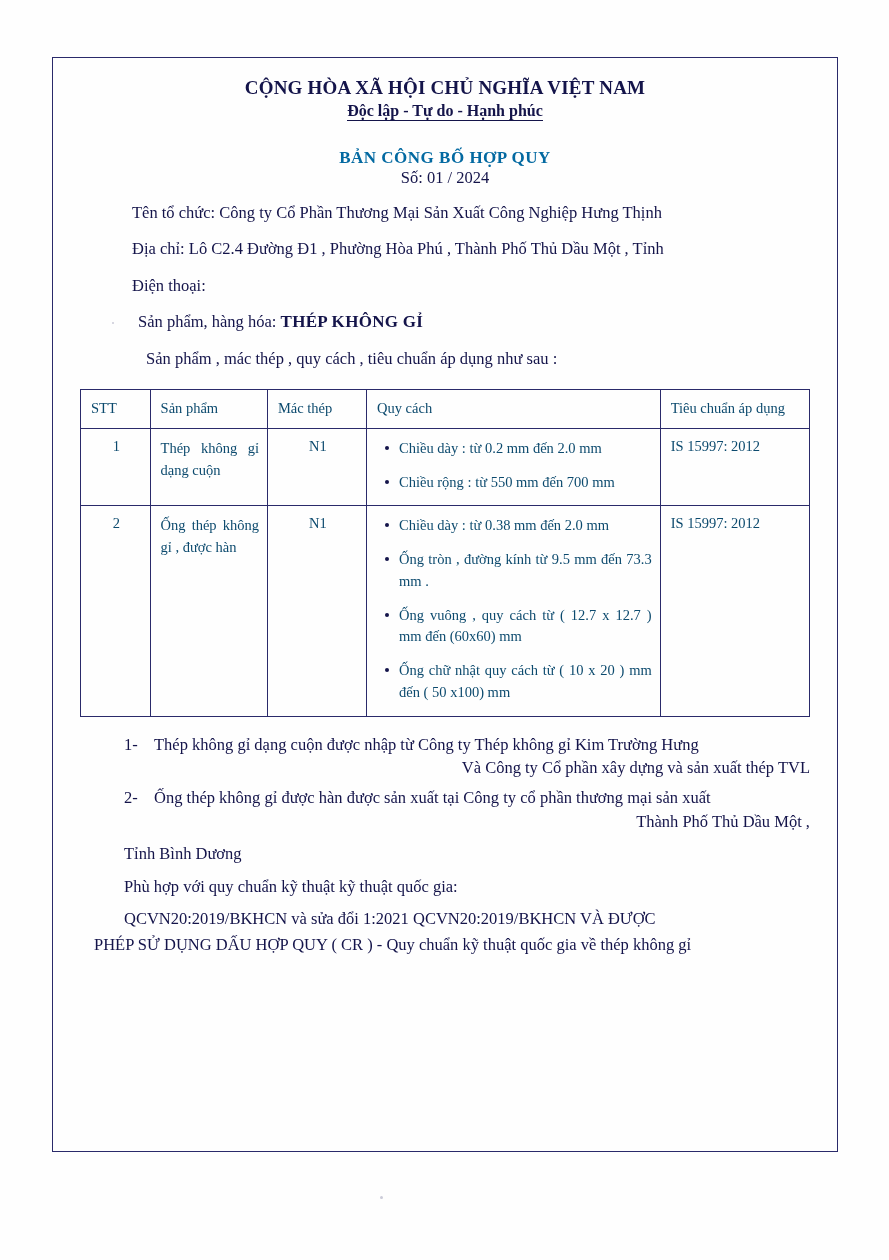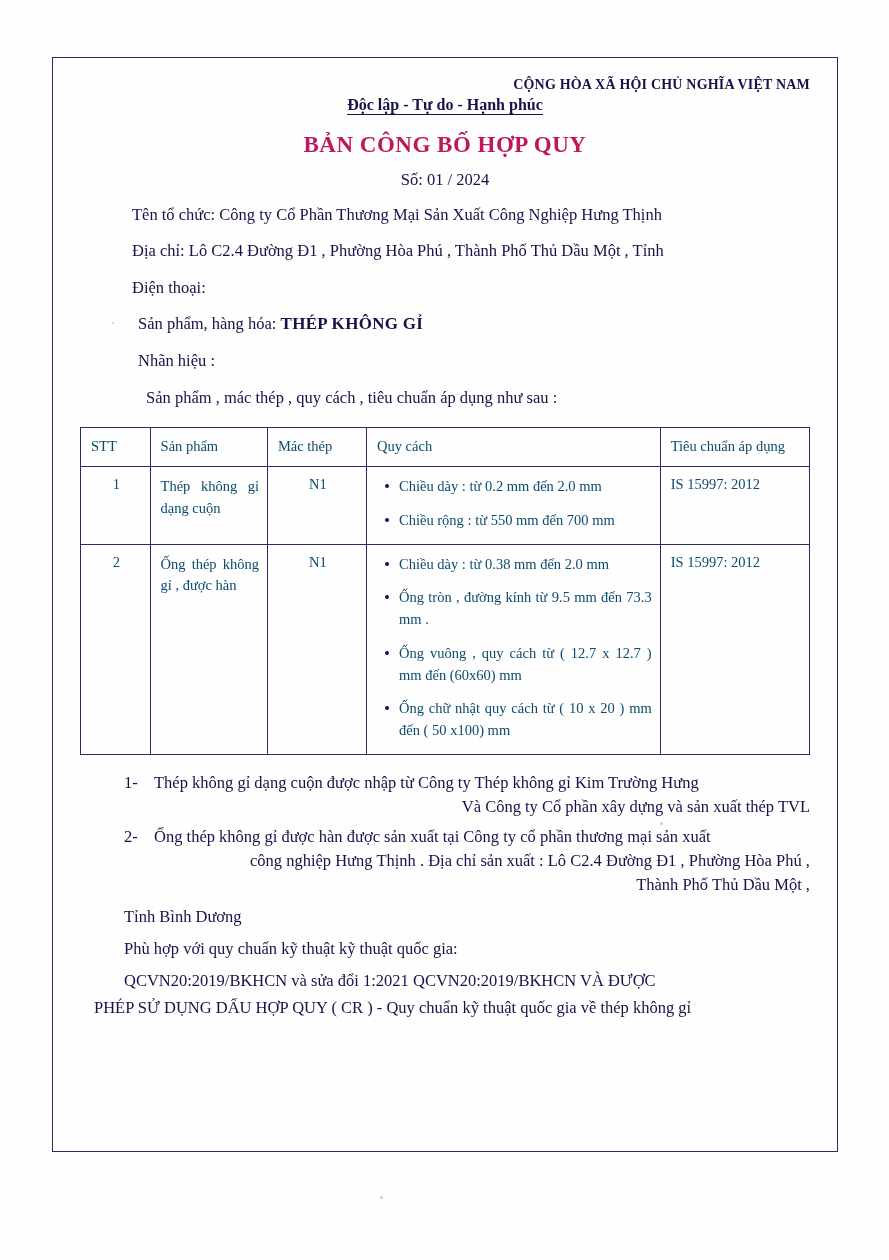--- a/index.html
+++ b/index.html
@@ -34,51 +34,51 @@
   }
   .content {
     position: absolute;
     left: 52px;
     top: 57px;
     width: 786px;
     box-sizing: border-box;
     padding: 14px 28px 0 28px;
   }
   .nation-title {
-    text-align: right;
+    text-align: center;
     font-weight: bold;
-    font-size: 14px;
+    font-size: 19px;
     letter-spacing: 0.2px;
     color: #14144a;
     margin-top: 6px;
   }
   .nation-sub {
     text-align: center;
     font-weight: bold;
     font-size: 16px;
     color: #14144a;
     margin-top: 3px;
   }
   .nation-sub span {
     border-bottom: 1.2px solid #14144a;
     padding-bottom: 1px;
   }
   .doc-title {
     text-align: center;
     font-weight: bold;
-    font-size: 23px;
-    color: #be185d;
-    margin-top: 18px;
+    font-size: 17px;
+    color: #0369a1;
+    margin-top: 28px;
     letter-spacing: 0.5px;
   }
   .doc-number {
     text-align: center;
     font-size: 16.5px;
     color: #14144a;
-    margin-top: 12px;
+    margin-top: 0;
     font-family: Liberation Serif, serif;
   }
   .line {
     font-size: 16.5px;
     color: #14144a;
     margin-top: 13px;
     line-height: 1.42;
   }
   .indent-1 { padding-left: 52px; }
   .indent-2 { padding-left: 58px; }
@@ -222,23 +222,20 @@
     </div>
 
     <div class="line indent-1">
       <span>Điện thoại:</span>
     </div>
 
     <div class="line indent-2">
       <span>Sản phẩm, hàng hóa: </span><span class="prodname">THÉP KHÔNG GỈ</span>
     </div>
 
-    <div class="line indent-2">
-      <span>Nhãn hiệu :</span>
-    </div>
 
     <div class="line indent-3">Sản phẩm , mác thép , quy cách , tiêu chuẩn áp dụng như sau :</div>
 
     <table class="spec">
       <thead>
         <tr>
           <th class="col-stt">STT</th>
           <th class="col-prod">Sản phẩm</th>
           <th class="col-mac">Mác thép</th>
           <th class="col-quy">Quy cách</th>
@@ -280,21 +277,20 @@
       <div class="note-item">
         <div class="note-num">1-</div>
         <div class="note-body">Thép không gỉ dạng cuộn được nhập từ Công ty Thép không gỉ Kim Trường Hưng</div>
       </div>
       <div class="note-cont" style="padding-left:44px">Và Công ty Cổ phần xây dựng và sản xuất thép TVL</div>
 
       <div class="note-item" style="margin-top:6px">
         <div class="note-num">2-</div>
         <div class="note-body">Ống thép không gỉ được hàn được sản xuất tại Công ty cổ phần thương mại sản xuất</div>
       </div>
-      <div class="note-cont">công nghiệp Hưng Thịnh . Địa chỉ sản xuất : Lô C2.4 Đường Đ1 , Phường Hòa Phú ,</div>
       <div class="note-cont">Thành Phố Thủ Dầu Một ,</div>
 
     </div>
 
     <div class="tail-line tail-indent" style="margin-top:8px">Tỉnh Bình Dương</div>
     <div class="tail-line tail-indent" style="margin-top:8px">Phù hợp với quy chuẩn kỹ thuật kỹ thuật quốc gia:</div>
     <div class="tail-line tail-just" style="margin-top:8px">QCVN20:2019/BKHCN và sửa đổi 1:2021  QCVN20:2019/BKHCN VÀ ĐƯỢC</div>
     <div class="tail-line tail-full" style="margin-top:2px">PHÉP SỬ DỤNG DẤU HỢP QUY ( CR ) -  Quy chuẩn kỹ thuật quốc gia về thép không gỉ</div>
 
   </div>

